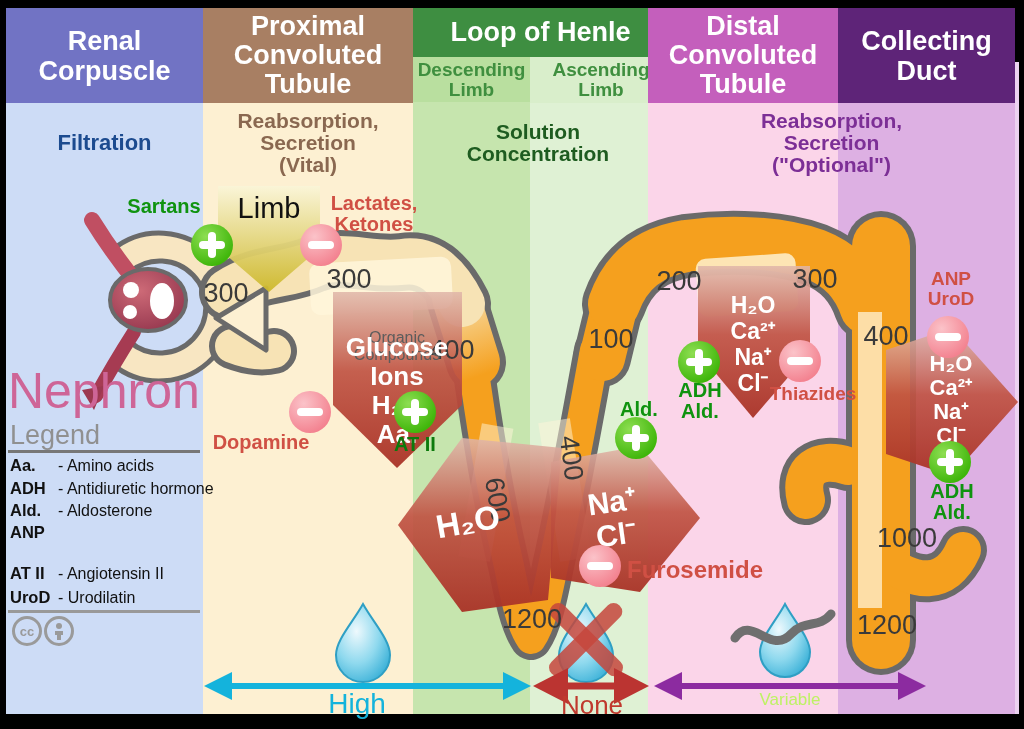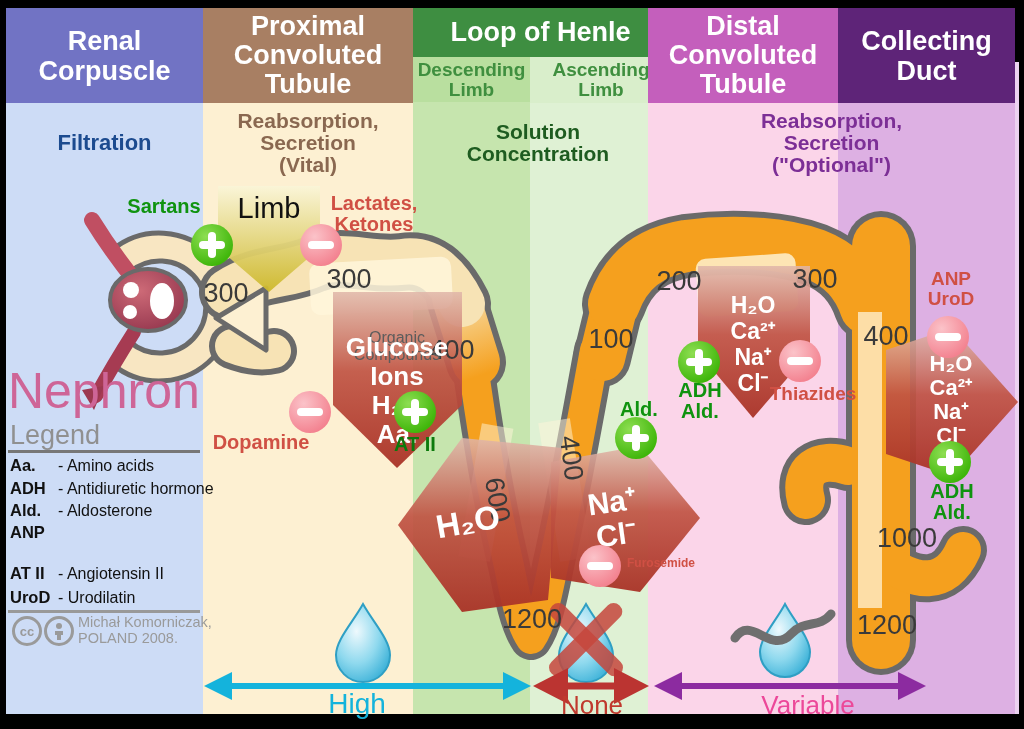--- a/index.html
+++ b/index.html
@@ -226,21 +226,21 @@
   <div class="badge minus" style="left:779px;top:340px;"></div>
   <div class="badge minus" style="left:927px;top:316px;"></div>
   <div class="badge plus" style="left:929px;top:441px;"></div>
 
   <span class="txt green" style="left:164px;top:206px;transform:translate(-50%,-50%);font-size:20px;">Sartans</span>
   <span class="txt red" style="left:374px;top:214px;transform:translate(-50%,-50%);font-size:20px;line-height:21px;text-align:center;">Lactates,
 Ketones</span>
   <span class="txt red" style="left:261px;top:442px;transform:translate(-50%,-50%);font-size:20px;">Dopamine</span>
   <span class="txt" style="left:415px;top:444px;transform:translate(-50%,-50%);font-size:20px;font-weight:bold;color:#0c7a0c;">AT II</span>
   <span class="txt green" style="left:639px;top:409px;transform:translate(-50%,-50%);font-size:20px;">Ald.</span>
-  <span class="txt red" style="left:627px;top:556px;font-size:12px;">Furosemide</span>
+  <span class="txt red" style="left:627px;top:556px;font-size:24px;">Furosemide</span>
   <span class="txt green" style="left:700px;top:401px;transform:translate(-50%,-50%);font-size:20px;line-height:21px;text-align:center;">ADH
 Ald.</span>
   <span class="txt red" style="left:813px;top:394px;transform:translate(-50%,-50%);font-size:19px;">Thiazides</span>
   <span class="txt red" style="left:951px;top:289px;transform:translate(-50%,-50%);font-size:19px;line-height:20px;text-align:center;">ANP
 UroD</span>
   <span class="txt green" style="left:952px;top:502px;transform:translate(-50%,-50%);font-size:20px;line-height:21px;text-align:center;">ADH
 Ald.</span>
 
   <span class="txt" style="left:8px;top:362px;font-size:50px;color:#ce6597;text-align:center;">Nephron</span>
   <span class="txt" style="left:10px;top:420px;font-size:27px;color:#909090;">Legend</span>
@@ -255,20 +255,18 @@
   <div class="legendrow" style="left:10px;top:588px;"><b>UroD</b><span>- Urodilatin</span></div>
   <div style="position:absolute;z-index:5;left:8px;top:610px;width:192px;height:3px;background:#999;"></div>
 
   <div class="circ-ic" style="left:12px;top:616px;">cc</div>
   <div class="circ-ic" style="left:44px;top:616px;">
     <svg width="16" height="18" viewBox="0 0 16 18">
       <circle cx="8" cy="4" r="3" fill="#9a9a9a"></circle>
       <path d="M4,9 h8 v4 h-2 v5 h-4 v-5 h-2 Z" fill="#9a9a9a"></path>
     </svg>
   </div>
-  <span class="txt" style="left:78px;top:614px;font-size:14.5px;line-height:16px;color:#9a9a9a;">Michał Komorniczak,
-POLAND 2008.</span>
 
   <span class="txt" style="left:357px;top:688px;transform:translateX(-50%);font-size:28px;color:#14b3dc;">High</span>
   <span class="txt" style="left:592px;top:690px;transform:translateX(-50%);font-size:26px;color:#c0392e;">None</span>
-  <span class="txt" style="left:790px;top:690px;transform:translateX(-50%);font-size:26px;color:#ec4899;margin-left:18px;">Variable</span>
+  <span class="txt" style="left:790px;top:690px;transform:translateX(-50%);font-size:17px;color:#bef264;">Variable</span>
 
 </div>
 
 </body></html>

